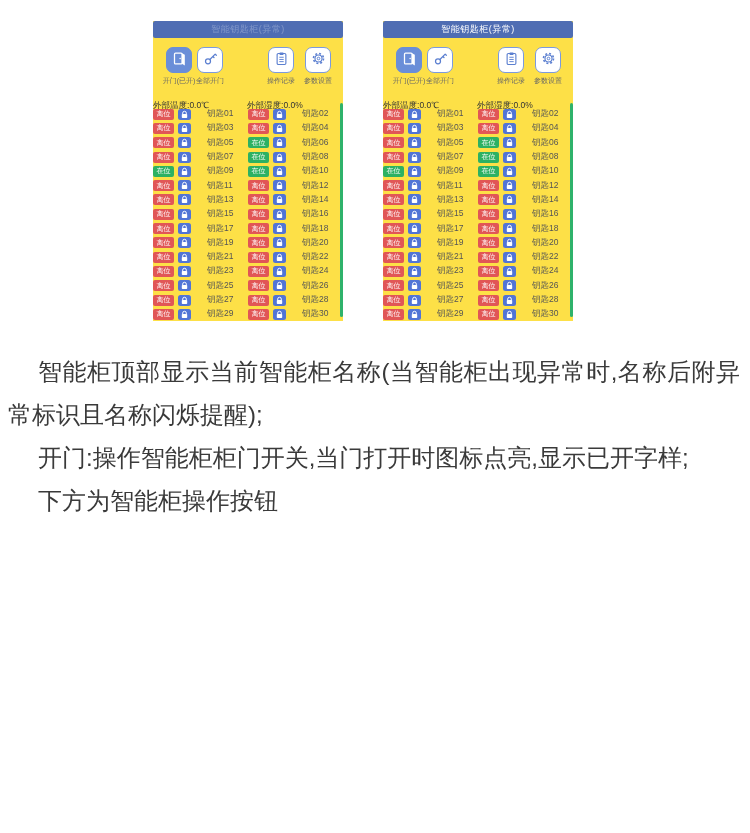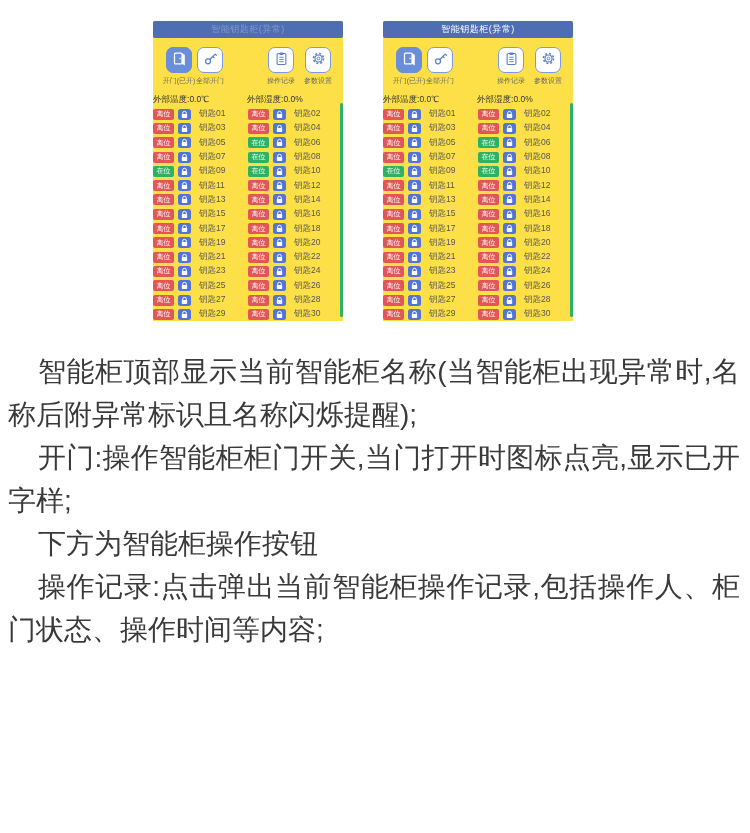--- a/index.html
+++ b/index.html
@@ -22,44 +22,44 @@
   .tool{position:absolute;top:0;width:50px;display:flex;flex-direction:column;align-items:center;}
   .tool-0{left:1px;}.tool-1{left:32px;}.tool-2{left:103px;}.tool-3{left:140px;}
   .tool-btn{
     width:26px;height:26px;border-radius:7px;box-sizing:border-box;cursor:pointer;
     background:#fff;border:1px solid var(--button_border);
     display:flex;align-items:center;justify-content:center;
   }
   .tool-btn.active{background:var(--button_active_bg);border-color:var(--button_active_bg);}
   .tool-label{font-size:7px;color:#666;margin-top:3px;white-space:nowrap;}
   .stats{position:relative;height:12px;margin-top:3px;font-size:8.5px;color:#333;}
-  .stat{position:absolute;top:6px;white-space:nowrap;}
+  .stat{position:absolute;top:12px;white-space:nowrap;}
   .stat-0{left:0;}.stat-1{left:94px;}
   .keys{margin-top:7px;display:grid;grid-template-columns:95px 95px;grid-auto-rows:14.3px;}
   .key-row{display:flex;align-items:center;cursor:pointer;}
   .badge{
     width:21px;height:11px;border-radius:2px;flex:0 0 auto;
     color:#fff;font-size:7px;display:flex;align-items:center;justify-content:center;
     white-space:nowrap;
   }
   .badge.away{background:var(--status_away_bg);}
   .badge.present{background:var(--status_present_bg);}
   .lock-tile{
     width:13px;height:11px;margin-left:4px;border-radius:2.5px;flex:0 0 auto;
     background:var(--tile_blue);display:flex;align-items:center;justify-content:center;
   }
-  .key-name{font-size:8.5px;color:#555;margin-left:8px;white-space:nowrap;}
+  .key-name{font-size:8.5px;color:#555;margin-left:16px;white-space:nowrap;}
   .scrollbar{
     position:absolute;right:0;top:82px;width:3px;height:214px;
     background:var(--scrollbar);border-radius:2px;cursor:pointer;
   }
   
   .description{
     margin-top:18px;padding:0 10px 0 8px;
-    font-size:28px;line-height:43px;color:#3a3a3a;text-align:justify;
+    font-size:24px;line-height:43px;color:#3a3a3a;text-align:justify;
   }
   .description p{margin:0;text-indent:30px;}
 </style>
 </head>
 <body>
 
 <div class="stage">
   <section class="panel" id="panel-0">
     <div class="panel-header flashing">
       <span class="panel-title">智能钥匙柜(异常)</span>
@@ -765,14 +765,13 @@
     </div>
       </div>
     <div class="scrollbar"></div>
     </section>
 </div>
 
 <div class="description">
     <p>智能柜顶部显示当前智能柜名称(当智能柜出现异常时,名称后附异常标识且名称闪烁提醒);</p>
     <p>开门:操作智能柜柜门开关,当门打开时图标点亮,显示已开字样;</p>
     <p>下方为智能柜操作按钮</p>
-    <p>操作记录:点击弹出当前智能柜操作记录,包括操作人、柜门状态、操作时间等内容;</p>
   </div>
 
 </body></html>

